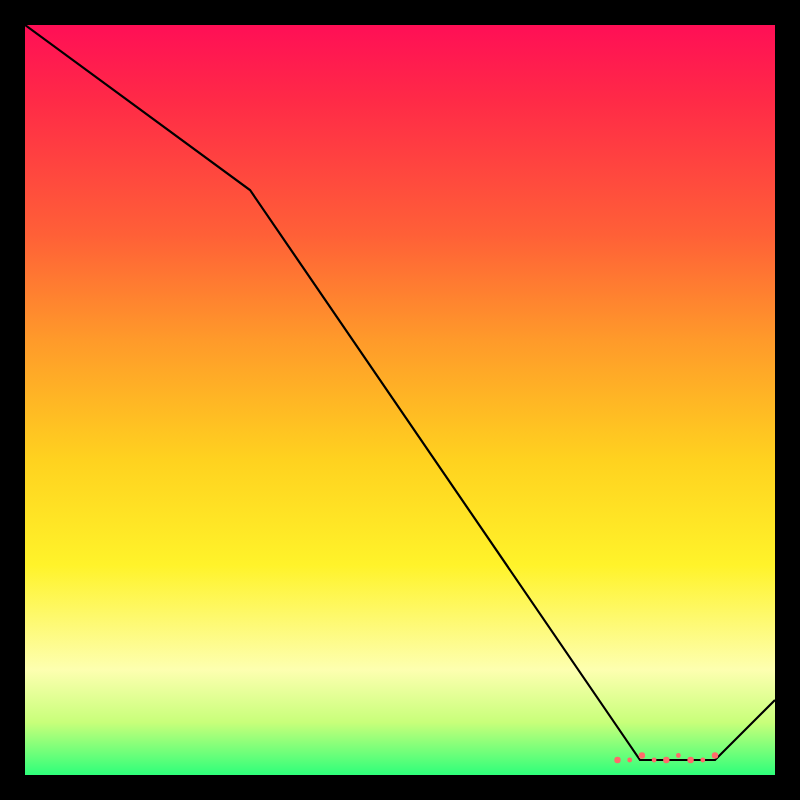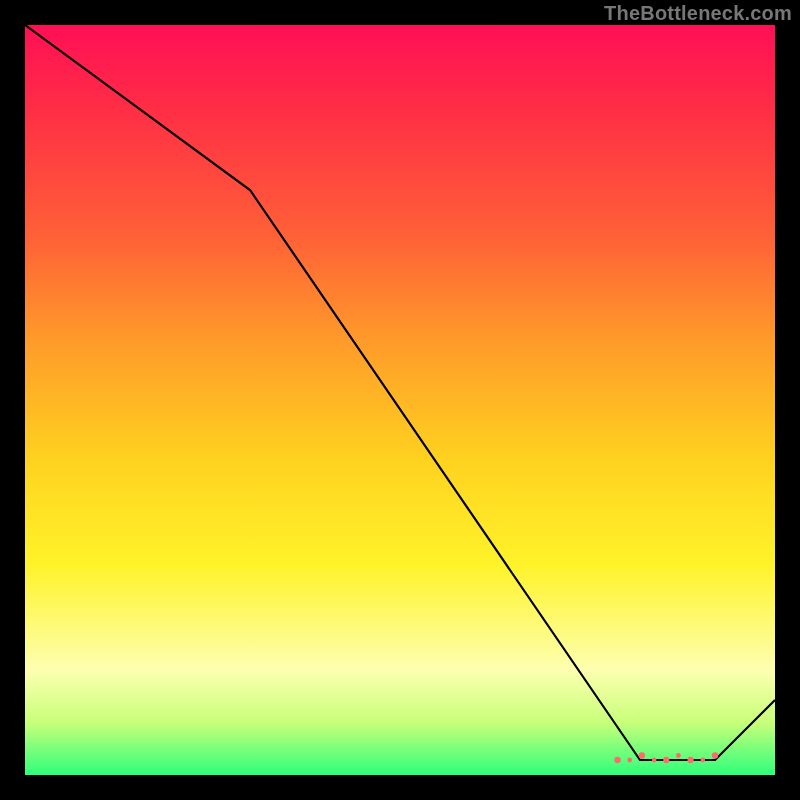--- a/index.html
+++ b/index.html
@@ -58,21 +58,20 @@
     left: 0;
     top: 0;
     width: 100%;
     height: 100%;
   }
 </style>
 </head>
 <body>
 
 <div class="frame">
-  <div class="watermark">TheBottleneck.com</div>
 
   <div class="plot-area">
     <div class="gradient-bg"></div>
 
     <svg class="overlay" viewBox="0 0 750 750" preserveAspectRatio="none">
       <path d="M0.0 0.0 L225.0 165.0 L615.0 735.0 L690.0 735.0 L750.0 675.0" fill="none" stroke="#000000" stroke-width="2.2" id="curve-path"></path>
       <g id="dots">
           <circle cx="592.5" cy="735.0" r="3.2" fill="#ff6a6a"></circle>
           <circle cx="604.7" cy="735.0" r="2.4" fill="#ff6a6a"></circle>
           <circle cx="616.9" cy="730.5" r="3.2" fill="#ff6a6a"></circle>

